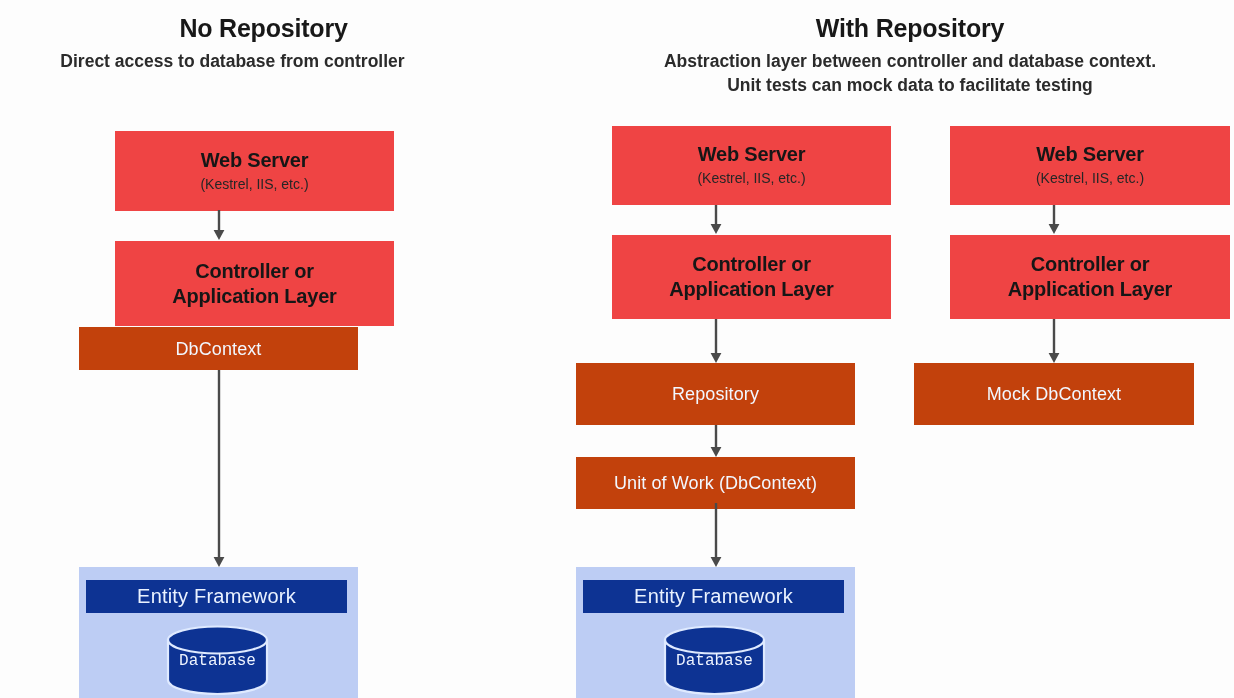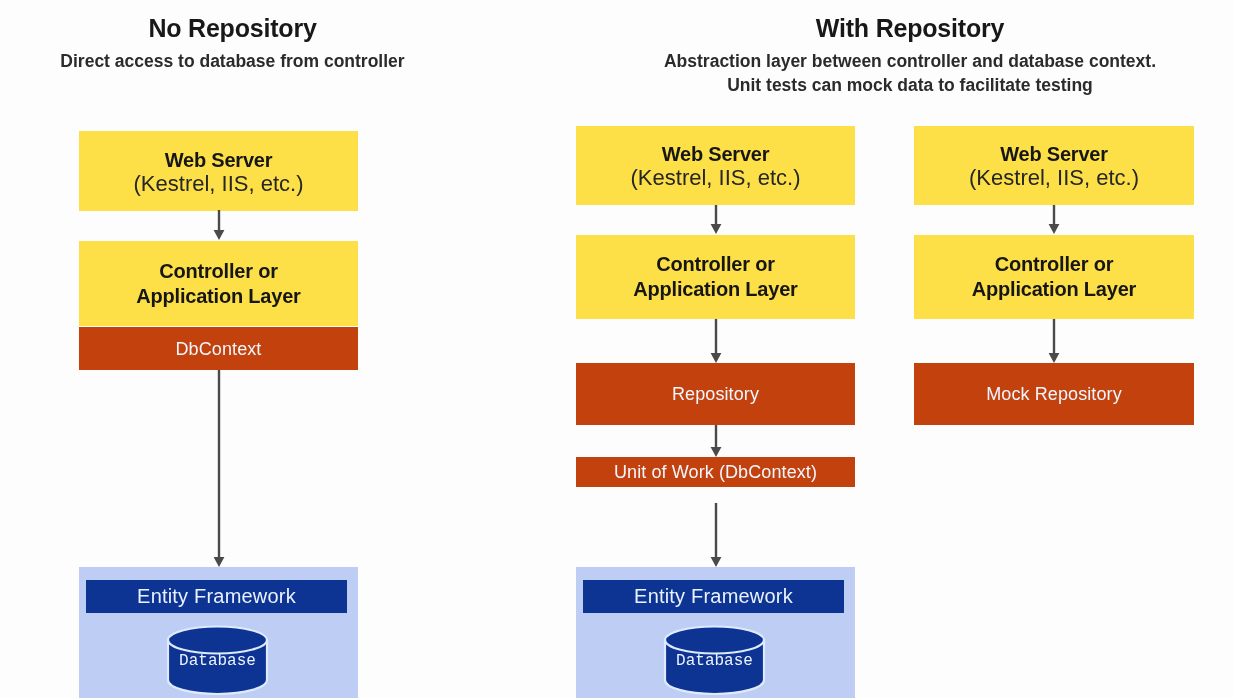--- a/index.html
+++ b/index.html
@@ -46,34 +46,35 @@
   .box {
     position: absolute;
     box-sizing: border-box;
     display: flex;
     flex-direction: column;
     align-items: center;
     justify-content: center;
     text-align: center;
   }
   .box-grey {
-    background: #fde047;
+    background: #ef4444;
+    margin-left: 36px;
   }
   .box-blue {
     background: #c2410c;
   }
   .box-title {
     font-weight: bold;
     font-size: 20px;
     line-height: 25px;
     color: #161616;
     letter-spacing: -0.2px;
   }
   .box-sub {
-    font-size: 22px;
+    font-size: 14px;
     line-height: 22px;
     color: #262626;
   }
   .box-blue-label {
     font-size: 18px;
     line-height: 22px;
     color: #f2f7ff;
     letter-spacing: 0.1px;
   }
 
@@ -123,21 +124,21 @@
   }
   .arrow svg {
     display: block;
   }
 </style>
 </head>
 <body>
 
 <div class="canvas">
 
-  <div class="panel-title" style="left:0; top:14px; width:465px;">No Repository</div>
+  <div class="panel-title" style="left:0; top:14px; width:465px;padding-left:31px;">No Repository</div>
   <div class="panel-subtitle" style="left:0; top:49px; width:465px;">Direct access to database from controller</div>
 
   <div class="panel-title" style="left:580px; top:14px; width:660px;">With Repository</div>
   <div class="panel-subtitle" style="left:580px; top:49px; width:660px;">Abstraction layer between controller and database context.</div>
   <div class="panel-subtitle" style="left:580px; top:73px; width:660px;">Unit tests can mock data to facilitate testing</div>
 
   <div class="box box-grey" style="left:79px; top:131px; width:279px; height:80px;">
     <div class="box-title">Web Server</div>
     <div class="box-sub">(Kestrel, IIS, etc.)</div>
   </div>
@@ -206,21 +207,21 @@
     <div class="box-blue-label">Repository</div>
   </div>
 
   <div class="arrow" style="left:707px; top:425px;">
     <svg width="18" height="33" viewBox="0 0 18 33">
       <line x1="9" y1="0" x2="9" y2="24" stroke="#4a4a4a" stroke-width="2.4"></line>
       <polygon points="9,32 3.6,22 14.4,22" fill="#4a4a4a"></polygon>
     </svg>
   </div>
 
-  <div class="box box-blue" style="left:576px; top:457px; width:279px; height:30px;">
+  <div class="box box-blue" style="left:576px; top:457px; width:279px; height:52px;">
     <div class="box-blue-label">Unit of Work (DbContext)</div>
   </div>
 
   <div class="arrow" style="left:707px; top:503px;">
     <svg width="18" height="65" viewBox="0 0 18 65">
       <line x1="9" y1="0" x2="9" y2="56" stroke="#4a4a4a" stroke-width="2.4"></line>
       <polygon points="9,64 3.6,54 14.4,54" fill="#4a4a4a"></polygon>
     </svg>
   </div>
 
@@ -255,16 +256,16 @@
   </div>
 
   <div class="arrow" style="left:1045px; top:319px;">
     <svg width="18" height="45" viewBox="0 0 18 45">
       <line x1="9" y1="0" x2="9" y2="36" stroke="#4a4a4a" stroke-width="2.4"></line>
       <polygon points="9,44 3.6,34 14.4,34" fill="#4a4a4a"></polygon>
     </svg>
   </div>
 
   <div class="box box-blue" style="left:914px; top:363px; width:280px; height:62px;">
-    <div class="box-blue-label">Mock Repository</div>
+    <div class="box-blue-label">Mock DbContext</div>
   </div>
 
 </div>
 
 </body></html>

